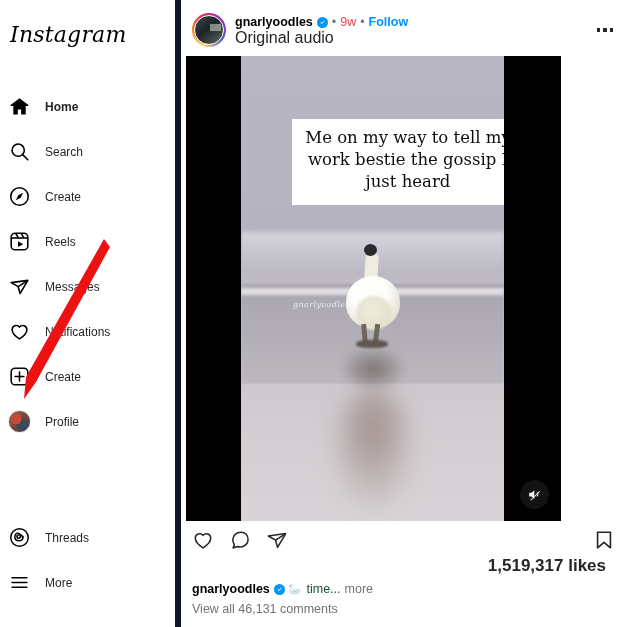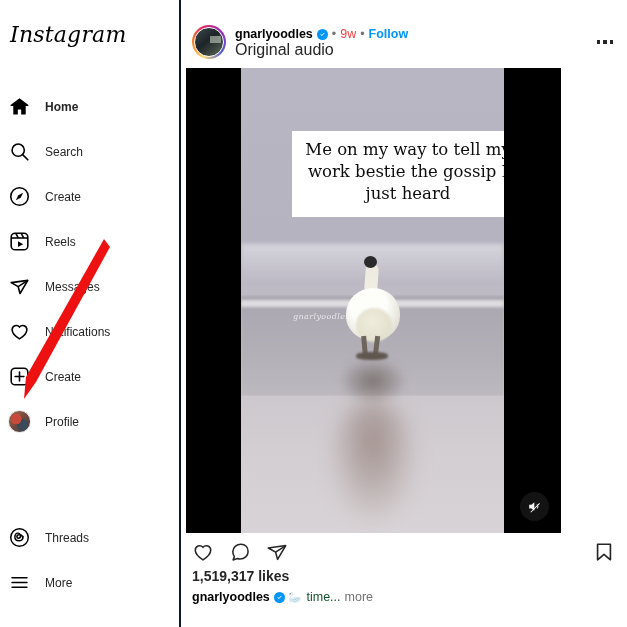--- a/index.html
+++ b/index.html
@@ -8,21 +8,21 @@
     background: #ffffff;
     font-family: "Liberation Sans", sans-serif;
     overflow: hidden;
   }
   .app { position: relative; width: 627px; height: 627px; display: flex; }
 
   
   .sidebar {
     width: 181px;
     height: 627px;
-    border-right: 2px solid #0f172a;
+    border-right: 6px solid #0f172a;
     background: #fff;
     position: relative;
     flex: 0 0 181px;
   }
   .brand {
     position: absolute;
     top: 22px; left: 10px;
     font-family: "DejaVu Serif", serif;
     font-size: 22px;
     font-style: italic;
@@ -60,21 +60,21 @@
     background:
        radial-gradient(circle at 34% 38%, #c94a3a 0 28%, transparent 29%),
        radial-gradient(circle at 64% 66%, #3b4a58 0 30%, transparent 31%),
        linear-gradient(135deg,#9d6b52 0%, #7a4b3c 45%, #2f3b47 100%);
     border: 1px solid #e6e6e6;
   }
 
   
   .main { flex: 1 1 auto; position: relative; background: #fff; }
 
-  .post { position: absolute; top: 16px; left: 0; width: 100%; }
+  .post { position: absolute; top: 4px; left: 0; width: 100%; }
 
   .post-header {
     display: flex;
     align-items: center;
     height: 52px;
     padding: 0 12px 0 11px;
     gap: 9px;
   }
   .story-ring {
     width: 34px; height: 34px;
@@ -254,23 +254,24 @@
     display: flex;
     align-items: center;
     padding: 8px 12px 3px 11px;
     gap: 15px;
   }
   .act-icon { cursor: pointer; display: flex; color: #262626; }
   .act-spacer { margin-left: auto; }
 
   .likes {
     padding: 2px 21px 0 11px;
-    font-size: 14px;
+    font-size: 17px;
     font-weight: bold;
     color: #262626;
+    text-align: right;
   }
   .caption {
     padding: 5px 11px 0 11px;
     font-size: 12.5px;
     color: #262626;
     display: flex;
     align-items: center;
     gap: 4px;
     flex-wrap: wrap;
     line-height: 16px;
@@ -499,20 +500,21 @@
         <span class="verified">
           <svg viewBox="0 0 12 12" fill="#fff">
               <path d="M4.8 8.6 2.4 6.2l.9-.9 1.5 1.5L8.7 3l.9.9z"></path>
             </svg>
         </span>
         <span class="cap-emoji">🦢</span>
         <span class="cap-text">time...</span>
         <span class="cap-more">more</span>
       </div>
 
+      <div class="view-comments">View all 46,131 comments</div>
     </article>
   </main>
 
   <svg class="arrow-overlay" viewBox="0 0 627 627">
     <polygon points="104,239 110,247 36,382 24,399 26,377" fill="#ee1111"></polygon>
   </svg>
 
 </div>
 
 </body></html>

